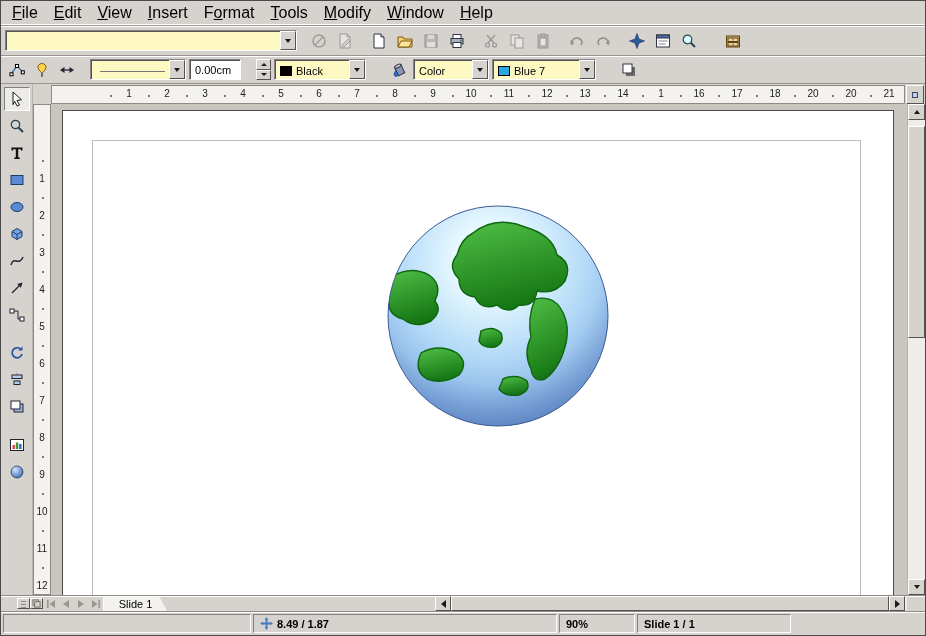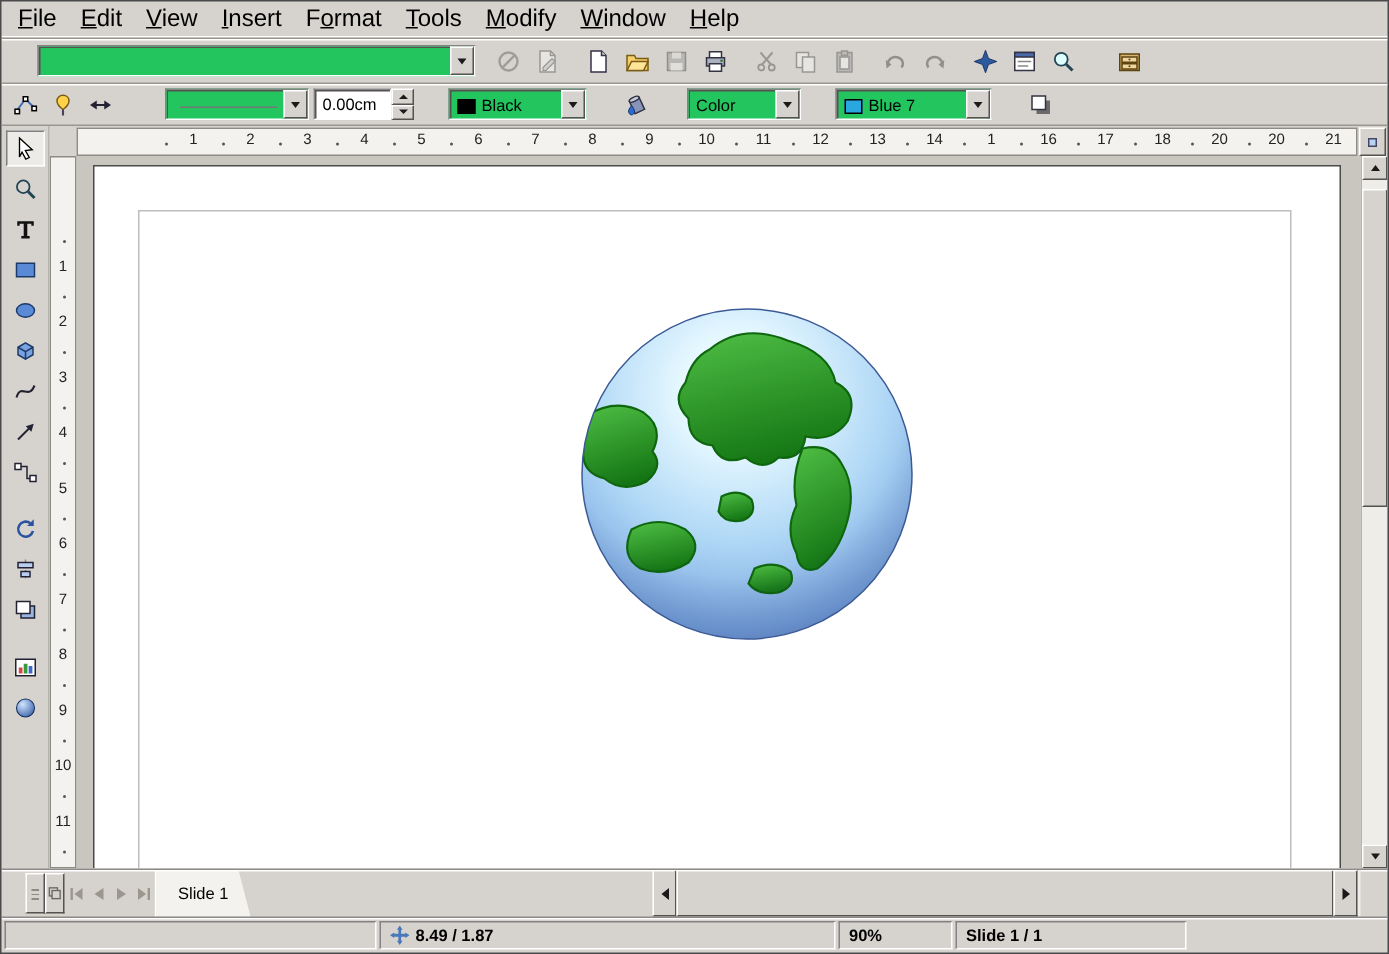--- a/index.html
+++ b/index.html
@@ -17,32 +17,32 @@
   .bar { display:flex; align-items:center; box-shadow:inset 0 1px 0 #ffffff; border-bottom:1px solid #9a968f; }
   .funcbar { height:30px; padding:0 4px; gap:2px; }
   .objbar  { height:28px; padding:0 5px; gap:3px; }
   .tbtn { width:24px; height:24px; display:flex; align-items:center; justify-content:center; }
   .tbtn.small { width:22px; height:22px; }
   .disabled { opacity:.42; filter:grayscale(1); }
   .sep { width:6px; }
   .sep-lg { width:16px; }
 
   
-  .combo { display:flex; height:21px; background:#22c55e;
+  .combo { display:flex; height:21px; background:#fef9c3;
            border:1px solid; border-color:#848284 #ffffff #ffffff #848284;
-           box-shadow:inset 1px 1px 0 #55534f;margin-left:20px; }
+           box-shadow:inset 1px 1px 0 #55534f; }
   .combo .val { flex:1; font-size:11px; padding:3px 4px 0 5px; white-space:nowrap; overflow:hidden; display:flex; align-items:center; gap:4px; }
   .combo .drop { width:16px; background:#d6d3ce; border:1px solid; border-color:#ffffff #55534f #55534f #ffffff;
                  display:flex; align-items:center; justify-content:center; }
   .tri-d { width:0; height:0; border-left:3.5px solid transparent; border-right:3.5px solid transparent; border-top:4px solid #1a1a1a; }
   .tri-u { width:0; height:0; border-left:3.5px solid transparent; border-right:3.5px solid transparent; border-bottom:4px solid #1a1a1a; }
   .tri-l { width:0; height:0; border-top:4px solid transparent; border-bottom:4px solid transparent; border-right:5px solid #1a1a1a; }
   .tri-r { width:0; height:0; border-top:4px solid transparent; border-bottom:4px solid transparent; border-left:5px solid #1a1a1a; }
   .swatch { width:12px; height:10px; border:1px solid #000; flex:0 0 auto; }
-  .spinner { display:flex; height:21px; }
+  .spinner { display:flex; height:21px;gap:15px; }
   .spin-val { width:52px; background:#fff; border:1px solid; border-color:#848284 #ffffff #ffffff #848284;
               box-shadow:inset 1px 1px 0 #55534f; font-size:11px; display:flex; align-items:center; padding-left:5px; }
   .spin-btns { display:flex; flex-direction:column; width:15px; }
   .spin-btns > div { flex:1; background:#d6d3ce; border:1px solid; border-color:#ffffff #55534f #55534f #ffffff;
                      display:flex; align-items:center; justify-content:center; }
   .spin-btns .tri-u { border-bottom-width:3px; border-left-width:3px; border-right-width:3px; }
   .spin-btns .tri-d { border-top-width:3px; border-left-width:3px; border-right-width:3px; }
 
   
   .workarea { flex:1; display:flex; overflow:hidden; }
@@ -77,21 +77,21 @@
 
   
   .vscroll { width:18px; display:flex; flex-direction:column; background:#efede9; border-left:1px solid #b7b4ae; }
   .scroll-btn { height:16px; width:100%; background:#d6d3ce; border:1px solid; border-color:#ffffff #55534f #55534f #ffffff;
                 display:flex; align-items:center; justify-content:center; flex:0 0 auto; }
   .vtrack { flex:1; position:relative; }
   .vthumb { position:absolute; left:0; right:0; top:6px; height:212px; background:#d6d3ce;
             border:1px solid; border-color:#ffffff #55534f #55534f #ffffff; }
 
   
-  .bottom-row { height:32px; display:flex; align-items:stretch; border-top:1px solid #8e8b86; box-shadow:inset 0 1px 0 #ffffff; }
+  .bottom-row { height:16px; display:flex; align-items:stretch; border-top:1px solid #8e8b86; box-shadow:inset 0 1px 0 #ffffff; }
   .b-corner { width:16px; }
   .mini-btn { width:13px; margin:2px 0; background:#d6d3ce; border:1px solid; border-color:#ffffff #55534f #55534f #ffffff;
               display:flex; align-items:center; justify-content:center; }
   .grip { width:5px; height:9px; background:repeating-linear-gradient(0deg,#8e8b86 0 1px,transparent 1px 3px); }
   .nav-btn { width:15px; margin:2px 0; display:flex; align-items:center; justify-content:center; }
   .slide-tab { width:64px; background:#f4f2ee; display:flex; align-items:center; justify-content:center;
                font-size:11px; clip-path:polygon(0 0, calc(100% - 8px) 0, 100% 100%, 0 100%);
                border-top:1px solid #fff; border-left:1px solid #fff; }
   .tab-strip { flex:1; }
   .hscroll { display:flex; width:472px; background:#efede9; }

